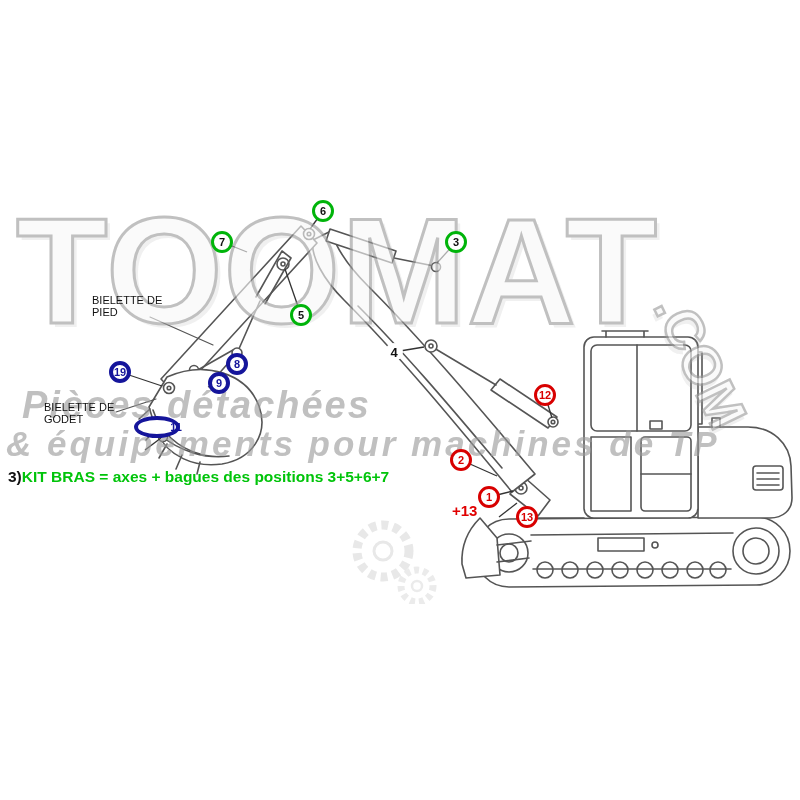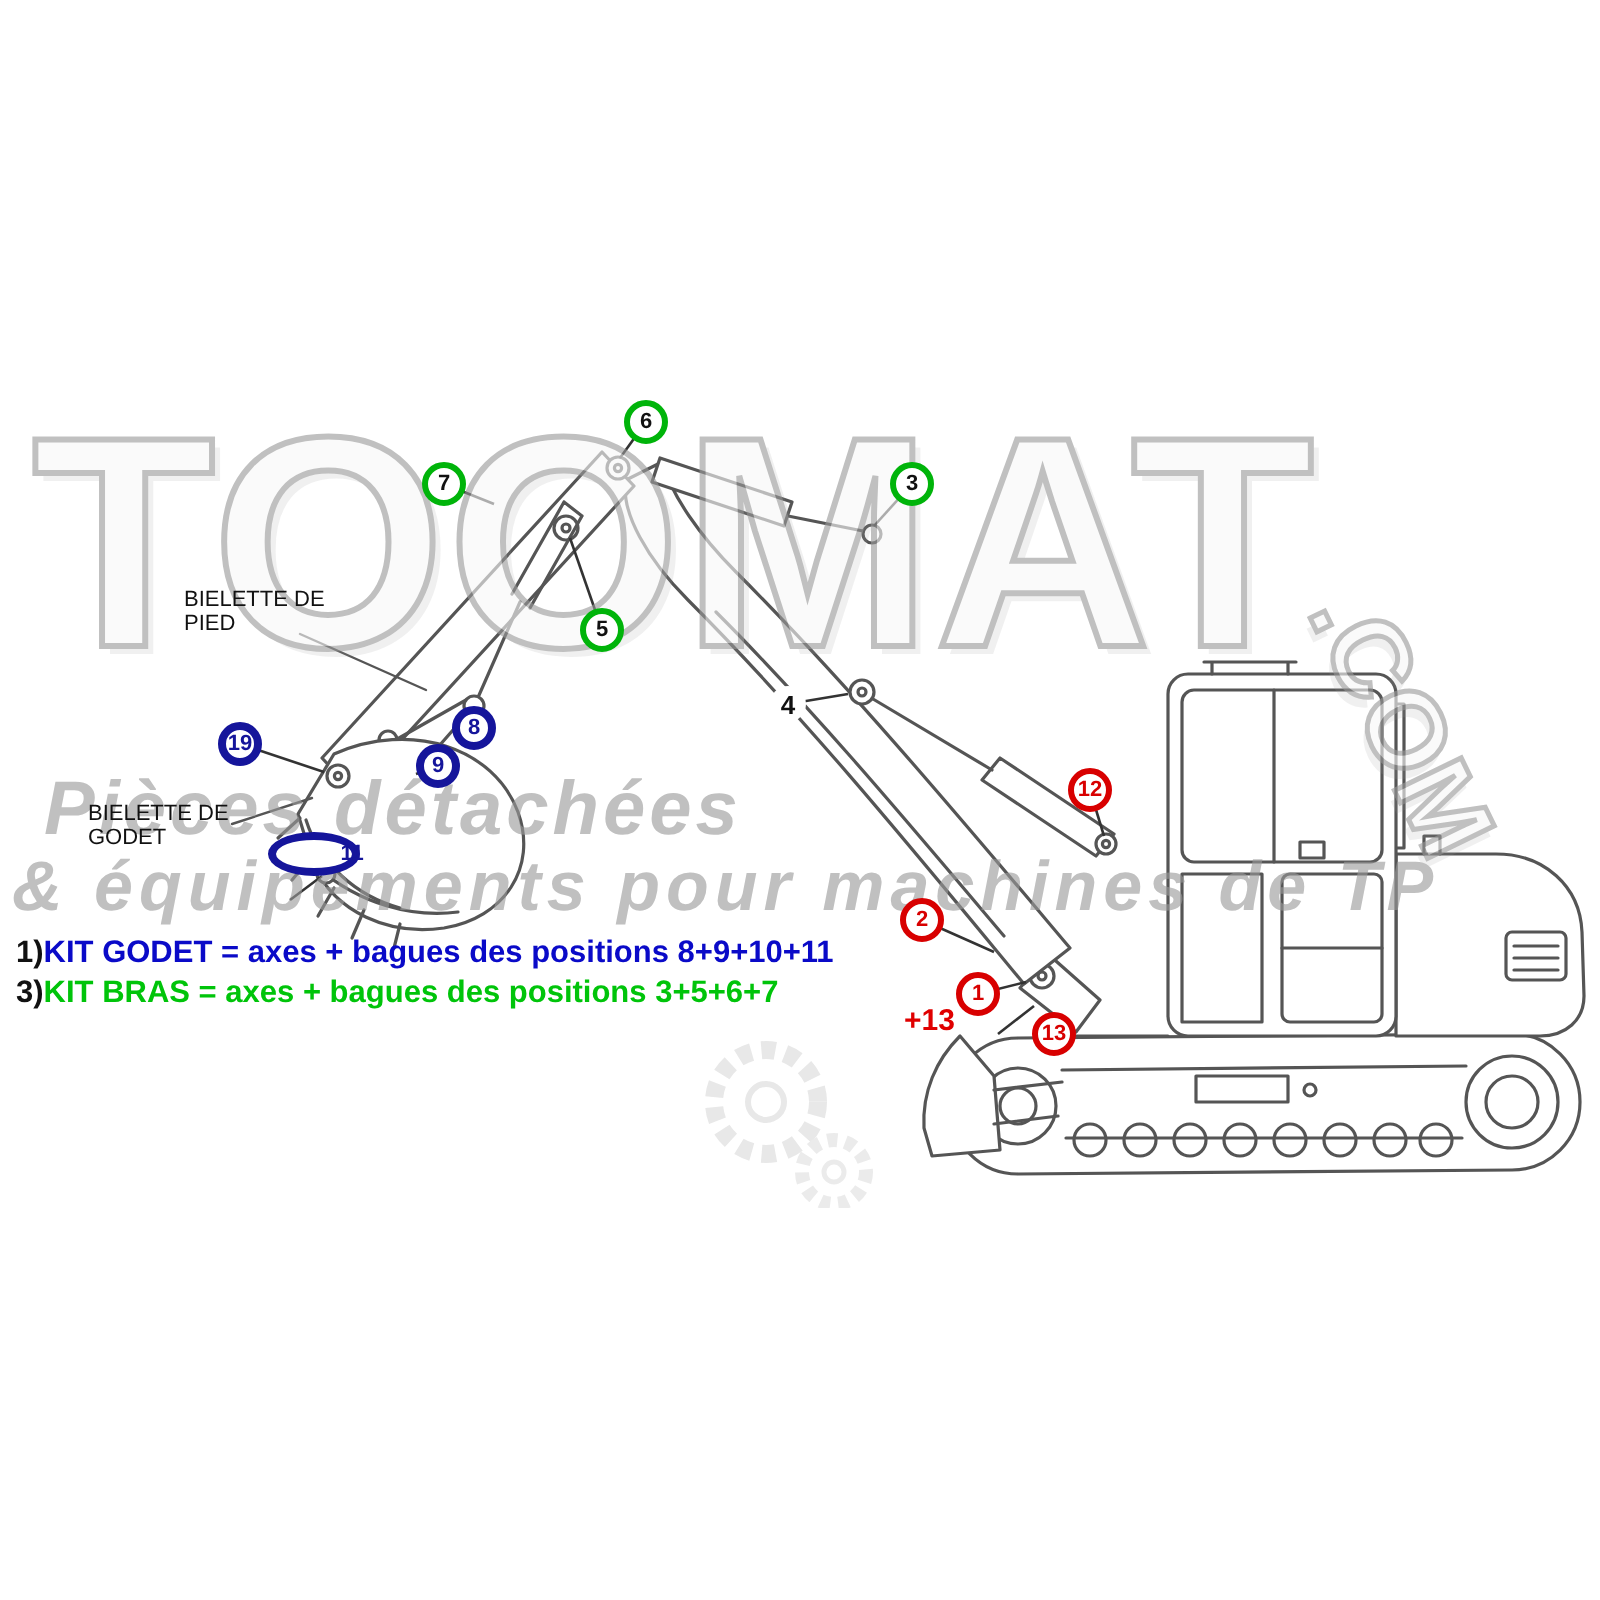--- a/index.html
+++ b/index.html
@@ -198,18 +198,17 @@
       <div class="marker" style="border-color: rgb(216, 0, 0); border-width: 3px; color: rgb(216, 0, 0); left: 450px; top: 449px;">2</div>
       <div class="marker" style="border-color: rgb(216, 0, 0); border-width: 3px; color: rgb(216, 0, 0); left: 478px; top: 486px;">1</div>
       <div class="marker" style="border-color: rgb(216, 0, 0); border-width: 3px; color: rgb(216, 0, 0); left: 516px; top: 506px;">13</div>
       <div class="marker" style="border-color: rgb(21, 21, 155); border-width: 4px; color: rgb(21, 21, 155); left: 109px; top: 361px;">19</div>
       <div class="marker" style="border-color: rgb(21, 21, 155); border-width: 4px; color: rgb(21, 21, 155); left: 226px; top: 353px;">8</div>
       <div class="marker" style="border-color: rgb(21, 21, 155); border-width: 4px; color: rgb(21, 21, 155); left: 208px; top: 372px;">9</div>
       <div class="marker" style="border-color: rgb(21, 21, 155); border-width: 4px; color: rgb(21, 21, 155); left: 134px; top: 416px; padding-left: 38px;">11</div>
     </div>
 
   <div id="legend">
-      <div class="legend-line"><span class="legend-prefix">1)</span><span style="color: rgb(10, 10, 200);">KIT GODET = axes + bagues des positions 8+9+10+11</span></div>
       <div class="legend-line"><span class="legend-prefix">3)</span><span style="color: rgb(0, 196, 10);">KIT BRAS = axes + bagues des positions 3+5+6+7</span></div>
     </div>
   <div id="legend-annotation" style="color: rgb(224, 0, 0);">+13</div>
 
 </div>
 
 </body></html>

